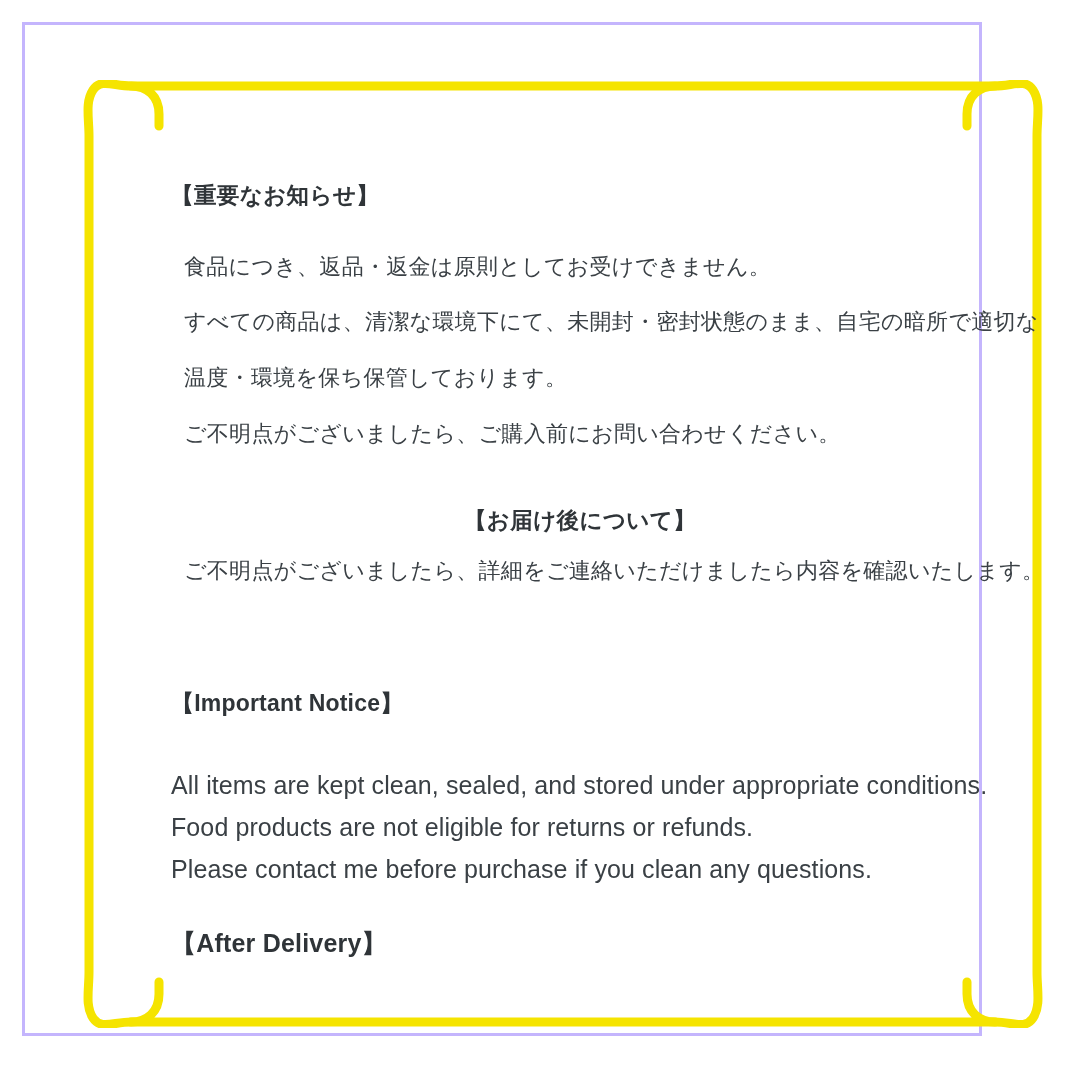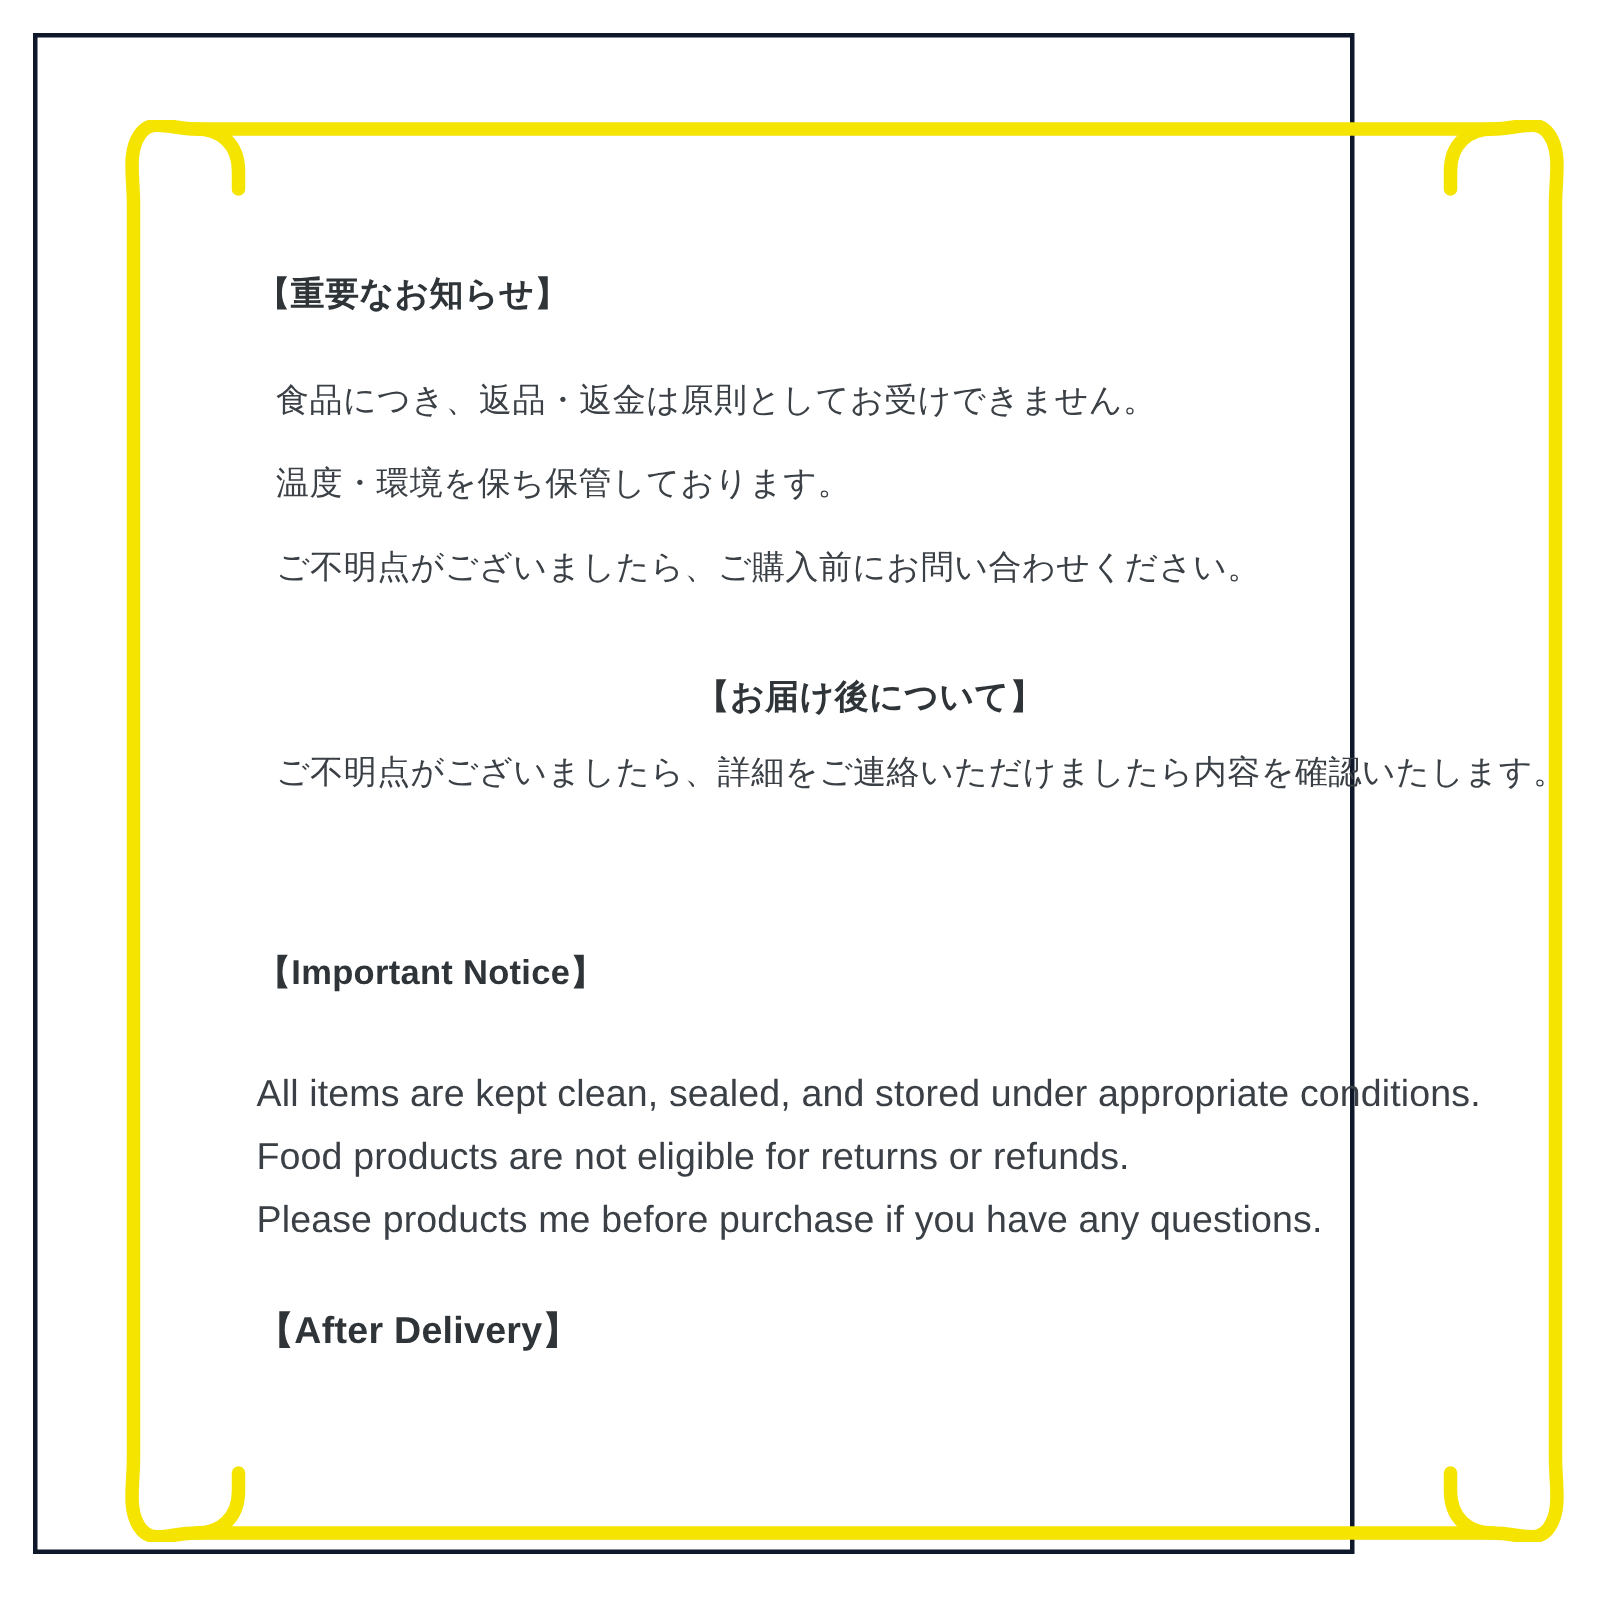--- a/index.html
+++ b/index.html
@@ -13,24 +13,24 @@
     background: #ffffff;
     font-family: "Liberation Sans", "DejaVu Sans", sans-serif;
     overflow: hidden;
   }
 
   
   .outer-frame {
     position: absolute;
     left: 22px;
     top: 22px;
-    width: 881px;
+    width: 960px;
     height: 1014px;
     box-sizing: border-box;
-    border: 3px solid #0f172a;
+    border: 3px solid #c4b5fd;
     background: #ffffff;
   }
 
   
   .yellow-frame-wrap {
     position: absolute;
     left: 58px;
     top: 55px;
     width: 960px;
     height: 948px;
@@ -135,41 +135,42 @@
       <path d="M 912 942 C 896 942, 884 932, 884 914 L 884 902" stroke="#f5e400" stroke-width="9" fill="none" stroke-linecap="round"></path>
     </svg>
   </div>
 
   <div class="content-panel">
 
     <div class="block">
       <p class="jp-heading">【重要なお知らせ】</p>
       <div class="jp-para">
         <p class="jp-line">食品につき、返品・返金は原則としてお受けできません。</p>
+        <p class="jp-line">すべての商品は、清潔な環境下にて、未開封・密封状態のまま、自宅の暗所で適切な</p>
         <p class="jp-line">温度・環境を保ち保管しております。</p>
         <p class="jp-line">ご不明点がございましたら、ご購入前にお問い合わせください。</p>
       </div>
     </div>
 
     <div class="gap-md"></div>
 
     <div class="block">
       <p class="jp-heading" style="margin-bottom:6px;text-align:center;">【お届け後について】</p>
       <p class="jp-line">ご不明点がございましたら、詳細をご連絡いただけましたら内容を確認いたします。</p>
     </div>
 
     <div class="gap-lg"></div>
 
     <div class="block">
       <p class="en-heading">【Important Notice】</p>
       <div class="gap-xl"></div>
       <div class="en-body">
         <p class="en-line">All items are kept clean, sealed, and stored under appropriate conditions.</p>
         <p class="en-line">Food products are not eligible for returns or refunds.</p>
-        <p class="en-line">Please products me before purchase if you have any questions.</p>
+        <p class="en-line">Please contact me before purchase if you clean any questions.</p>
       </div>
     </div>
 
     <div class="gap-md"></div>
 
     <div class="block">
       <p class="en-heading small" style="margin-bottom:16px;">【After Delivery】</p>
     </div>
 
   </div>

